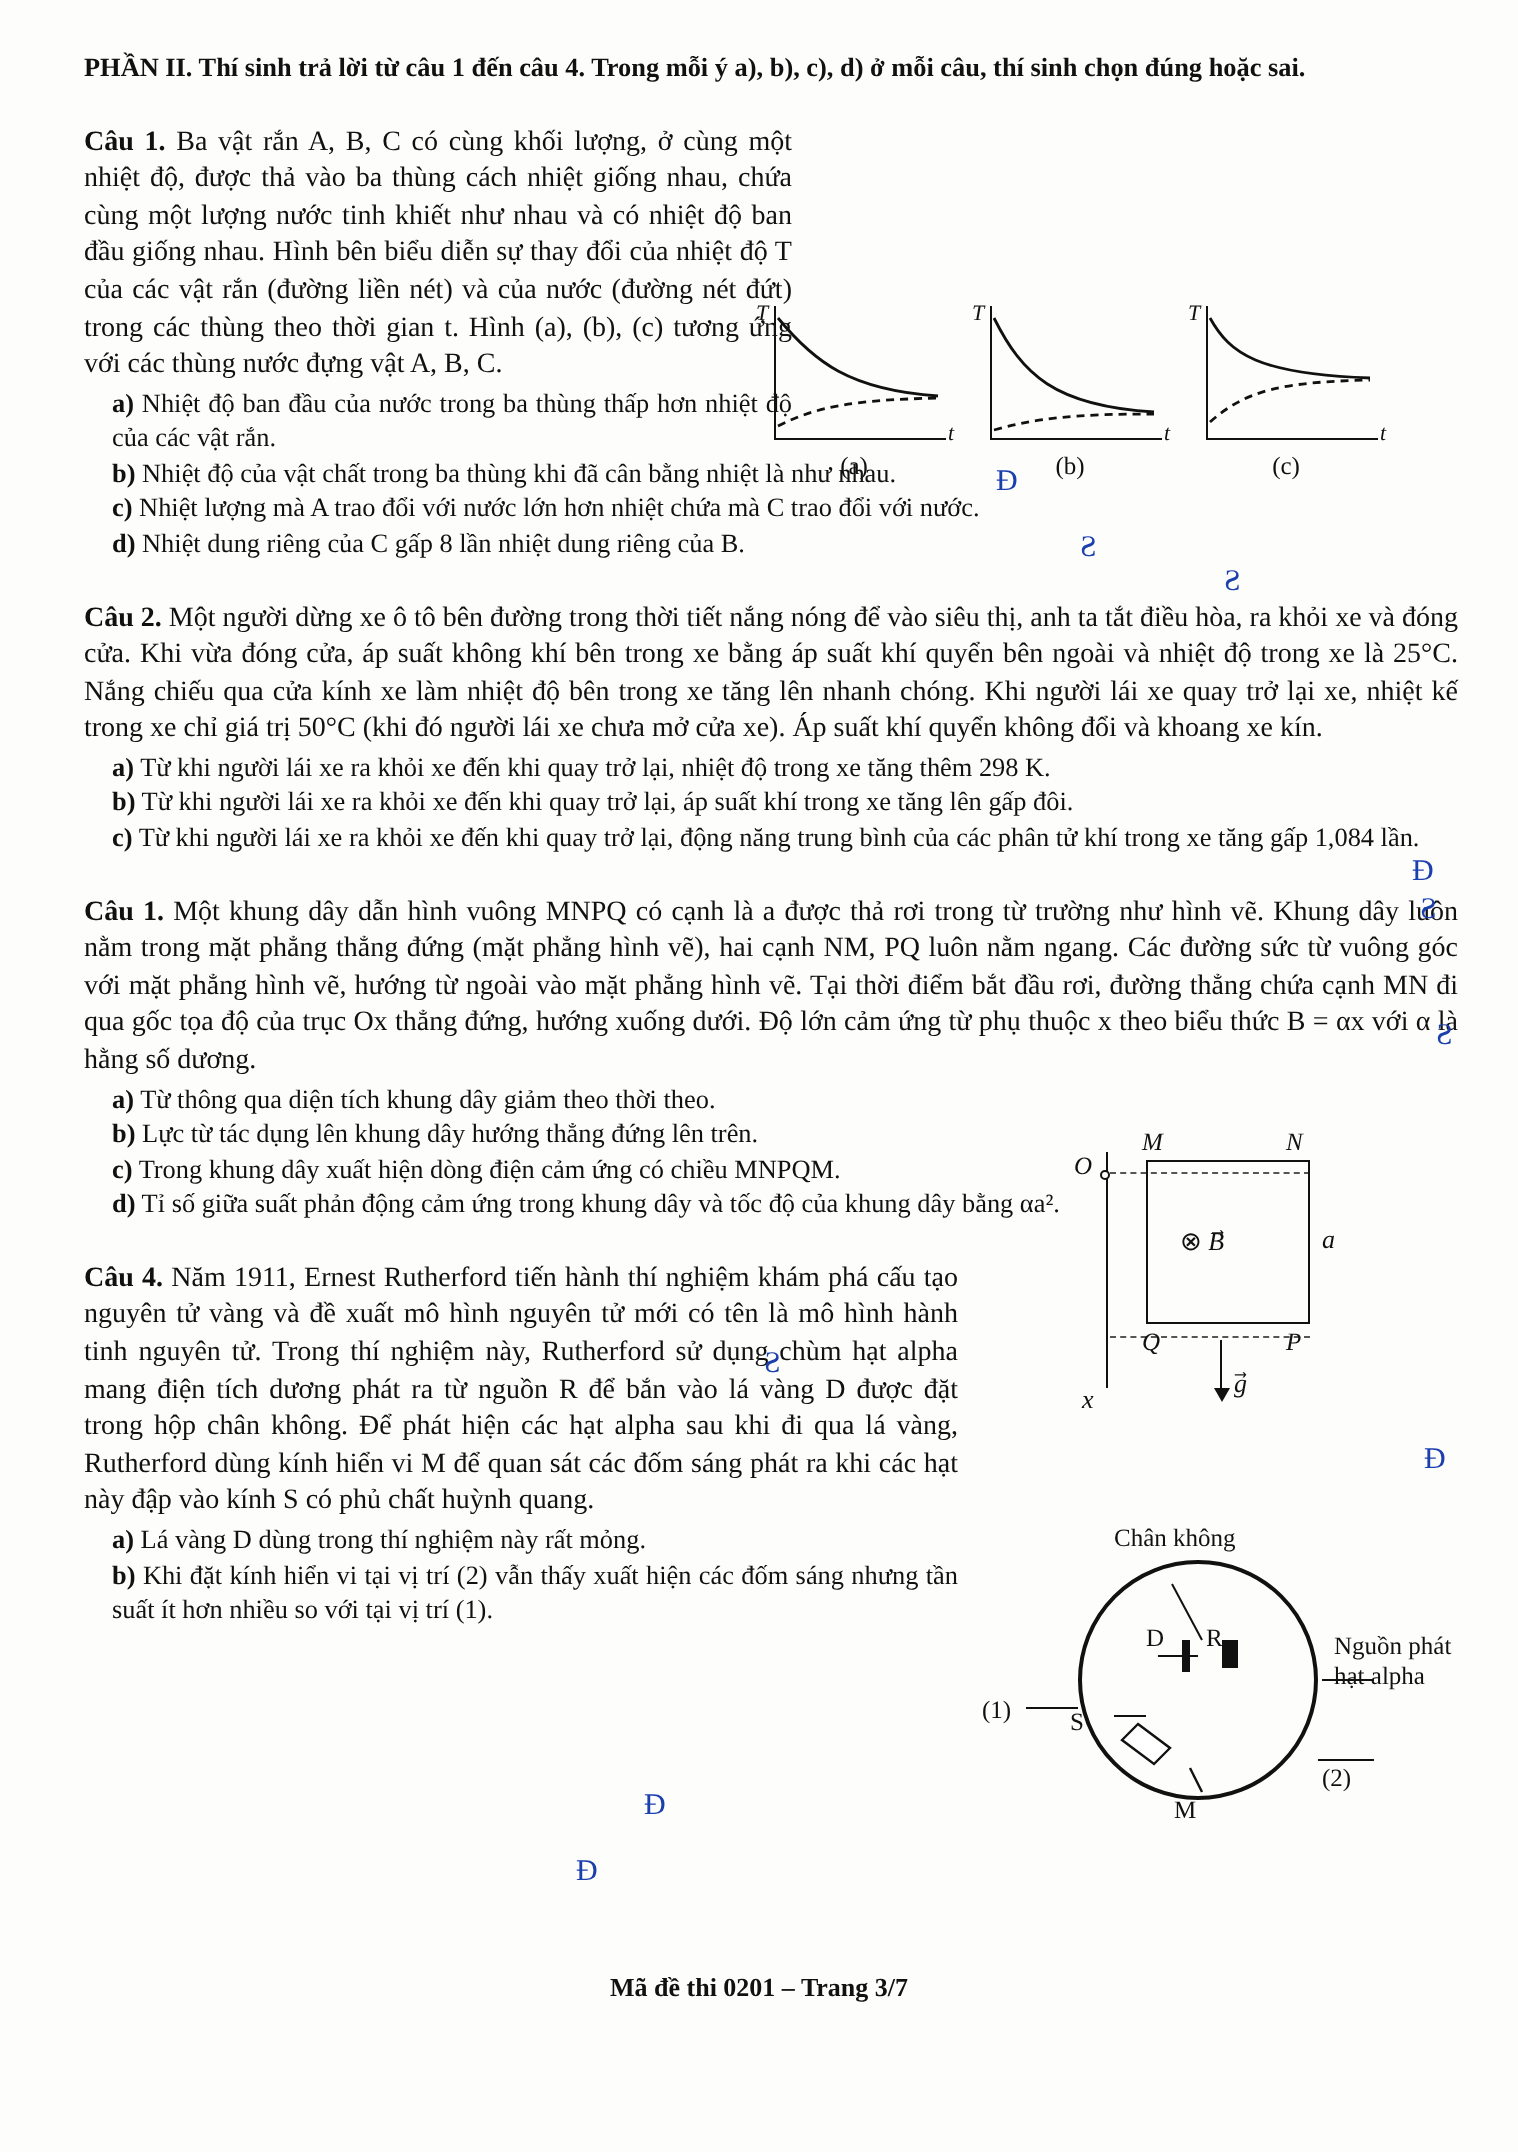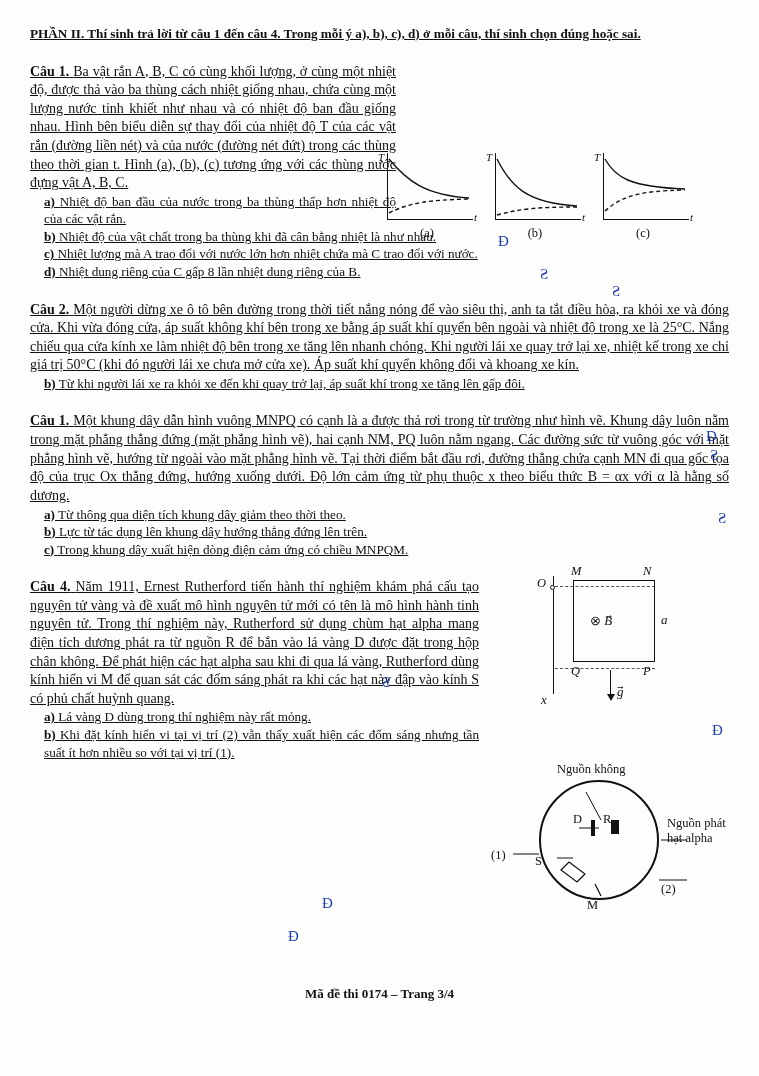--- a/index.html
+++ b/index.html
@@ -10,22 +10,21 @@
     background: #fdfdfb;
     font-family: "Liberation Serif", serif;
     color: #111;
     position: relative;
     overflow: hidden;
   }
   .page {
     position: relative;
     width: 759px;
     height: 1016px;
-    padding: 26px 30px 10px 30px;
-    text-decoration: underline;
+    padding: 26px 30px 10px 42px;
   }
   .section-head {
     font-size: 13.2px;
     font-weight: bold;
     margin-bottom: 4px;
     line-height: 1.25;
   }
   .q { margin-top: 2px; }
   .q-body {
     font-size: 14px;
@@ -216,22 +215,30 @@
       <span>Nhiệt dung riêng của C gấp 8 lần nhiệt dung riêng của B.</span>
     </div>
   </div>
 
   <div class="q" style="margin-top:5px;">
     <div class="q-body">
       <b>Câu 2.</b>
       <span>Một người dừng xe ô tô bên đường trong thời tiết nắng nóng để vào siêu thị, anh ta tắt điều hòa, ra khỏi xe và đóng cửa. Khi vừa đóng cửa, áp suất không khí bên trong xe bằng áp suất khí quyển bên ngoài và nhiệt độ trong xe là 25°C. Nắng chiếu qua cửa kính xe làm nhiệt độ bên trong xe tăng lên nhanh chóng. Khi người lái xe quay trở lại xe, nhiệt kế trong xe chỉ giá trị 50°C (khi đó người lái xe chưa mở cửa xe). Áp suất khí quyển không đổi và khoang xe kín.</span>
     </div>
     <div class="opt">
+      <b>a)</b>
+      <span>Từ khi người lái xe ra khỏi xe đến khi quay trở lại, nhiệt độ trong xe tăng thêm 298 K.</span>
+    </div>
+    <div class="opt">
       <b>b)</b>
       <span>Từ khi người lái xe ra khỏi xe đến khi quay trở lại, áp suất khí trong xe tăng lên gấp đôi.</span>
+    </div>
+    <div class="opt">
+      <b>c)</b>
+      <span>Từ khi người lái xe ra khỏi xe đến khi quay trở lại, động năng trung bình của các phân tử khí trong xe tăng gấp 1,084 lần.</span>
     </div>
   </div>
 
   <div class="q" style="margin-top:5px;">
     <div class="q-body">
       <b>Câu 1.</b>
       <span>Một khung dây dẫn hình vuông MNPQ có cạnh là a được thả rơi trong từ trường như hình vẽ. Khung dây luôn nằm trong mặt phẳng thẳng đứng (mặt phẳng hình vẽ), hai cạnh NM, PQ luôn nằm ngang. Các đường sức từ vuông góc với mặt phẳng hình vẽ, hướng từ ngoài vào mặt phẳng hình vẽ. Tại thời điểm bắt đầu rơi, đường thẳng chứa cạnh MN đi qua gốc tọa độ của trục Ox thẳng đứng, hướng xuống dưới. Độ lớn cảm ứng từ phụ thuộc x theo biểu thức B = αx với α là hằng số dương.</span>
     </div>
 
     <div class="fig-q3">
@@ -257,30 +264,34 @@
       <span>Từ thông qua diện tích khung dây giảm theo thời theo.</span>
     </div>
     <div class="opt" style="padding-right:195px;">
       <b>b)</b>
       <span>Lực từ tác dụng lên khung dây hướng thẳng đứng lên trên.</span>
     </div>
     <div class="opt" style="padding-right:195px;">
       <b>c)</b>
       <span>Trong khung dây xuất hiện dòng điện cảm ứng có chiều MNPQM.</span>
     </div>
+    <div class="opt" style="padding-right:195px;">
+      <b>d)</b>
+      <span>Tỉ số giữa suất phản động cảm ứng trong khung dây và tốc độ của khung dây bằng αa².</span>
+    </div>
   </div>
 
   <div class="q" style="margin-top:14px;">
     <div class="q-body" style="padding-right:250px;">
       <b>Câu 4.</b>
       <span>Năm 1911, Ernest Rutherford tiến hành thí nghiệm khám phá cấu tạo nguyên tử vàng và đề xuất mô hình nguyên tử mới có tên là mô hình hành tinh nguyên tử. Trong thí nghiệm này, Rutherford sử dụng chùm hạt alpha mang điện tích dương phát ra từ nguồn R để bắn vào lá vàng D được đặt trong hộp chân không. Để phát hiện các hạt alpha sau khi đi qua lá vàng, Rutherford dùng kính hiển vi M để quan sát các đốm sáng phát ra khi các hạt này đập vào kính S có phủ chất huỳnh quang.</span>
     </div>
 
     <div class="fig-q4">
-      <div class="f4-label" style="left:66px; top:0px;">Nguồn không</div>
+      <div class="f4-label" style="left:66px; top:0px;">Chân không</div>
       <div class="ring"></div>
 
       <div class="small-rect" style="left:100px; top:58px;"></div>
       <div class="f4-label" style="left:82px; top:50px;">D</div>
 
       <div class="f4-label" style="left:112px; top:50px;">R</div>
       <div class="small-rect" style="left:120px; top:58px; width:8px; height:14px;"></div>
 
       <div class="f4-label" style="left:44px; top:92px;">S</div>
 
@@ -303,21 +314,21 @@
     <div class="opt" style="padding-right:250px;">
       <b>a)</b>
       <span>Lá vàng D dùng trong thí nghiệm này rất mỏng.</span>
     </div>
     <div class="opt" style="padding-right:250px;">
       <b>b)</b>
       <span>Khi đặt kính hiển vi tại vị trí (2) vẫn thấy xuất hiện các đốm sáng nhưng tần suất ít hơn nhiều so với tại vị trí (1).</span>
     </div>
   </div>
 
-  <div class="footer">Mã đề thi 0174 – Trang 3/4</div>
+  <div class="footer">Mã đề thi 0201 – Trang 3/7</div>
 
   <div class="hand" style="left:498px; top:233px;">Ð</div>
   <div class="hand" style="left:540px; top:266px;">Ƨ</div>
   <div class="hand" style="left:612px; top:283px;">Ƨ</div>
   <div class="hand" style="left:706px; top:428px;">Ð</div>
   <div class="hand" style="left:710px; top:447px;">Ƨ</div>
   <div class="hand" style="left:718px; top:510px;">Ƨ</div>
   <div class="hand" style="left:382px; top:674px;">Ƨ</div>
   <div class="hand" style="left:712px; top:722px;">Ð</div>
   <div class="hand" style="left:322px; top:895px;">Ð</div>

